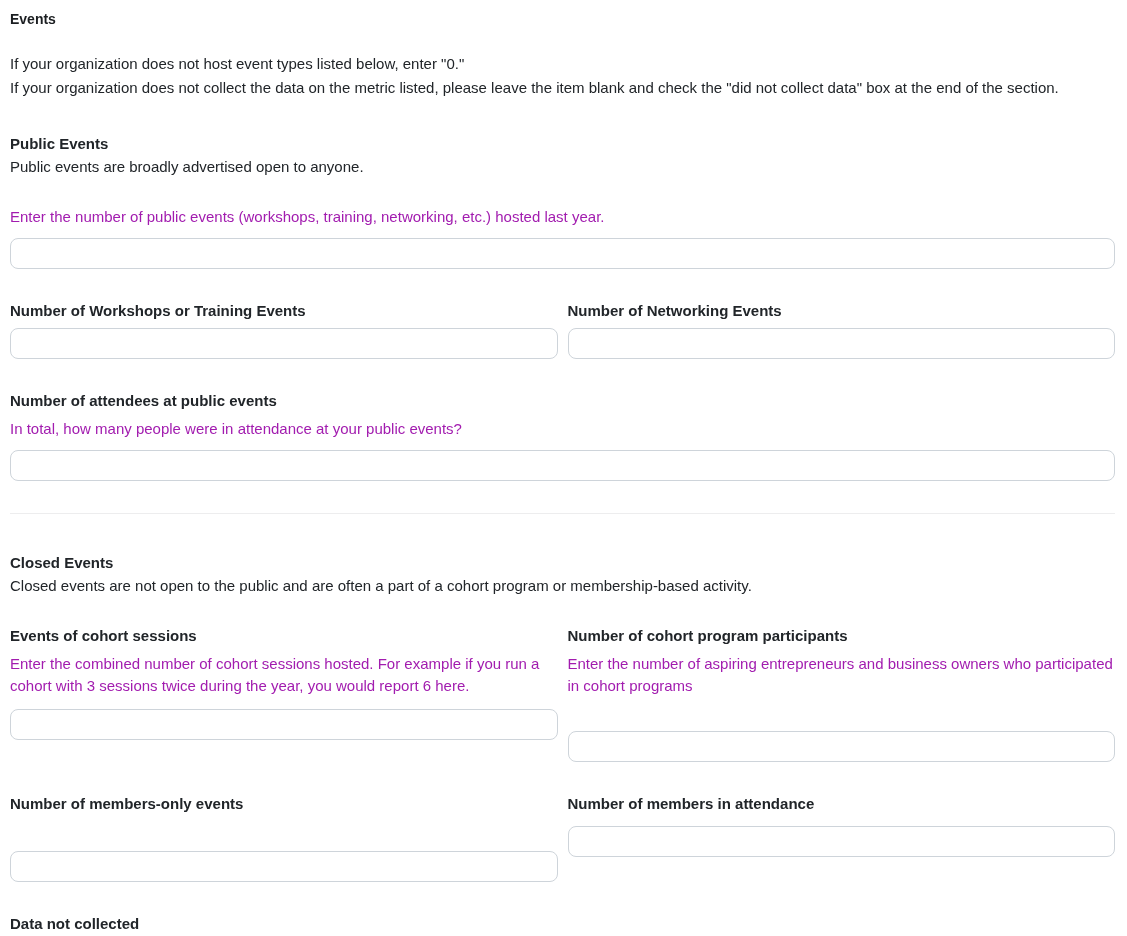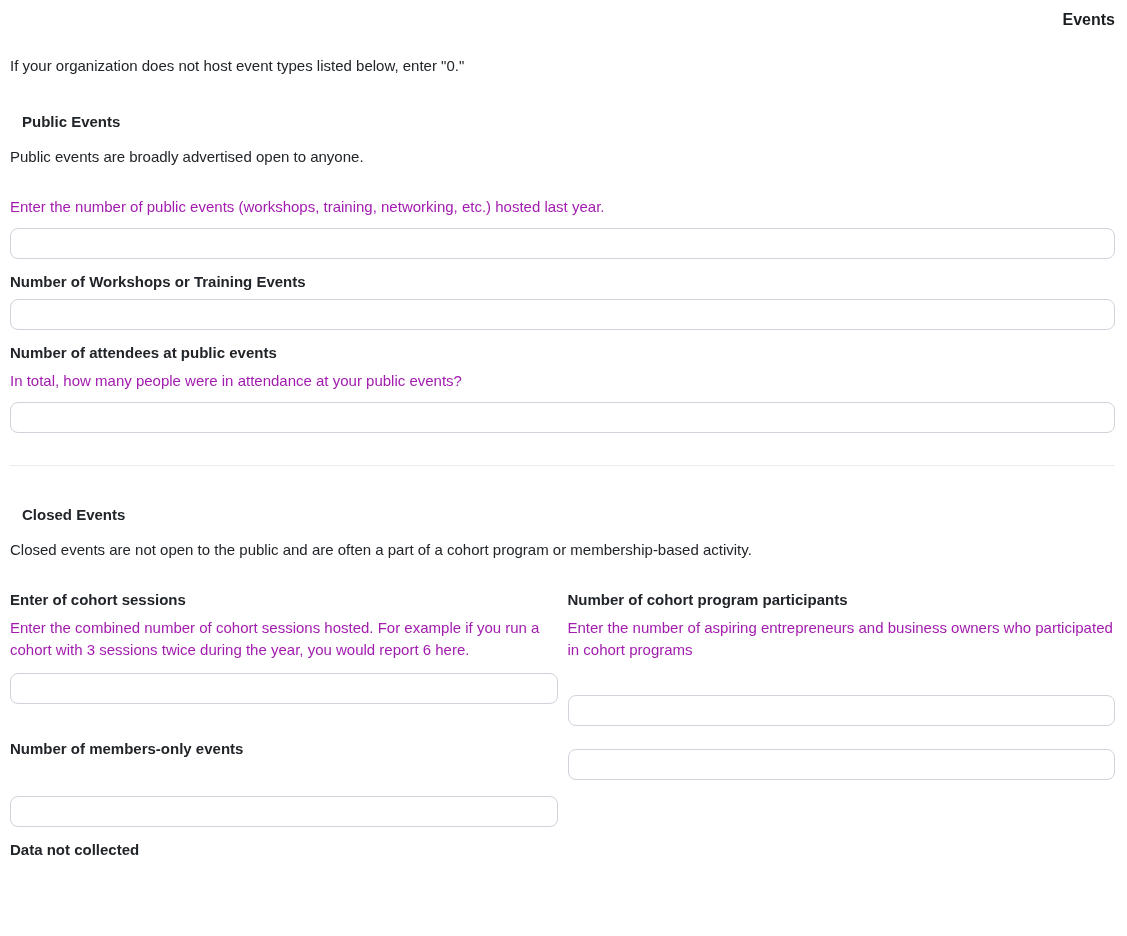--- a/index.html
+++ b/index.html
@@ -9,42 +9,41 @@
     color: #212529;
     font-size: 15px;
     width: 1127px;
   }
   .page {
     width: 1127px;
     min-height: 936px;
     padding: 11px 12px 20px 10px;
   }
   .page-title {
-    font-size: 16px;
+    font-size: 14px;
     font-weight: 700;
     margin: 0 0 25px 0;
     color: #1b1e21;
-    text-align: right;
   }
   .intro p {
     margin: 0;
     line-height: 24px;
   }
   .section-heading {
     font-weight: 700;
-    margin: 12px;
+    margin: 0;
     line-height: 23px;
   }
   .section-desc {
     margin: 0;
     line-height: 23px;
   }
   .gap-32 { margin-top: 32px; }
   .gap-28 { margin-top: 28px; }
-  .gap-16 { margin-top: 12px; }
+  .gap-16 { margin-top: 31px; }
   .field-label {
     font-weight: 700;
     margin: 0 0 6px 0;
     line-height: 22px;
   }
   .helper {
     color: #a21caf;
     margin: 0 0 10px 0;
     line-height: 22px;
   }
@@ -78,71 +77,77 @@
 </style>
 </head>
 <body>
 
 <div class="page">
 
   <h1 class="page-title">Events</h1>
 
   <div class="intro">
     <p>If your organization does not host event types listed below, enter "0."</p>
+    <p>If your organization does not collect the data on the metric listed, please leave the item blank and check the "did not collect data" box at the end of the section.</p>
   </div>
 
   <div class="gap-32">
     <p class="section-heading">Public Events</p>
     <p class="section-desc">Public events are broadly advertised open to anyone.</p>
   </div>
 
   <div class="gap-28">
     <p class="helper">Enter the number of public events (workshops, training, networking, etc.) hosted last year.</p>
     <input type="text" class="text-input" value="" style="">
   </div>
 
   <div class="row gap-16">
     <div class="col">
       <p class="field-label">Number of Workshops or Training Events</p>
+      <input type="text" class="text-input" value="" style="">
+    </div>
+    <div class="col">
+      <p class="field-label">Number of Networking Events</p>
       <input type="text" class="text-input" value="" style="">
     </div>
   </div>
 
   <div class="gap-16">
     <p class="field-label">Number of attendees at public events</p>
     <p class="helper">In total, how many people were in attendance at your public events?</p>
     <input type="text" class="text-input" value="" style="">
   </div>
 
   <hr class="divider">
 
   <div>
     <p class="section-heading">Closed Events</p>
     <p class="section-desc">Closed events are not open to the public and are often a part of a cohort program or membership-based activity.</p>
   </div>
 
   <div class="row gap-28">
     <div class="col">
-      <p class="field-label">Enter of cohort sessions</p>
+      <p class="field-label">Events of cohort sessions</p>
       <p class="helper">Enter the combined number of cohort sessions hosted. For example if you run a cohort with 3 sessions twice during the year, you would report 6 here.</p>
       <input type="text" class="text-input mt-12" value="" style="">
     </div>
     <div class="col">
       <p class="field-label">Number of cohort program participants</p>
       <p class="helper">Enter the number of aspiring entrepreneurs and business owners who participated in cohort programs</p>
       <input type="text" class="text-input mt-34" value="" style="">
     </div>
   </div>
 
   <div class="row gap-16">
     <div class="col">
       <p class="field-label">Number of members-only events</p>
       <input type="text" class="text-input mt-36" value="" style="">
     </div>
     <div class="col">
+      <p class="field-label">Number of members in attendance</p>
       <input type="text" class="text-input mt-11" value="" style="">
     </div>
   </div>
 
   <div class="gap-16">
     <p class="field-label">Data not collected</p>
 
   </div>
 
 </div>

